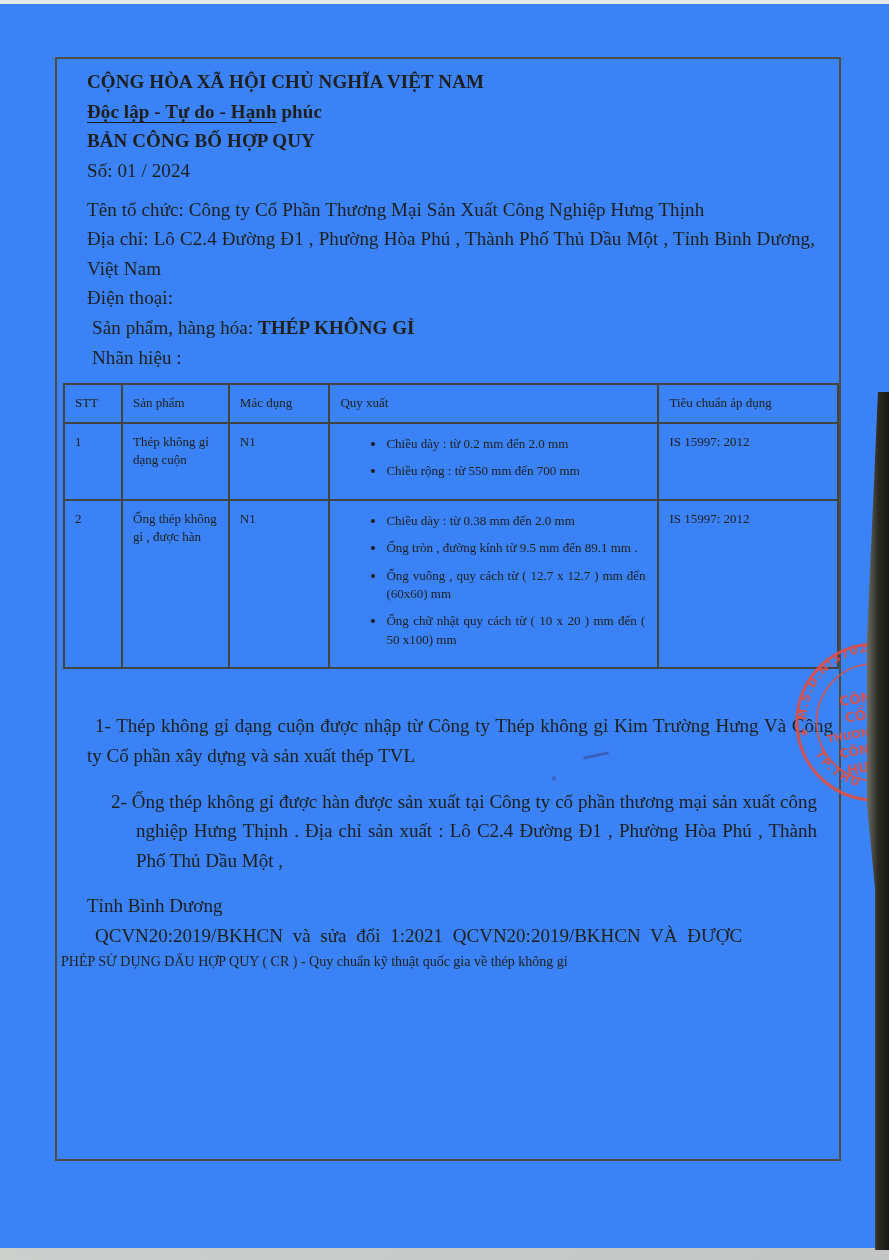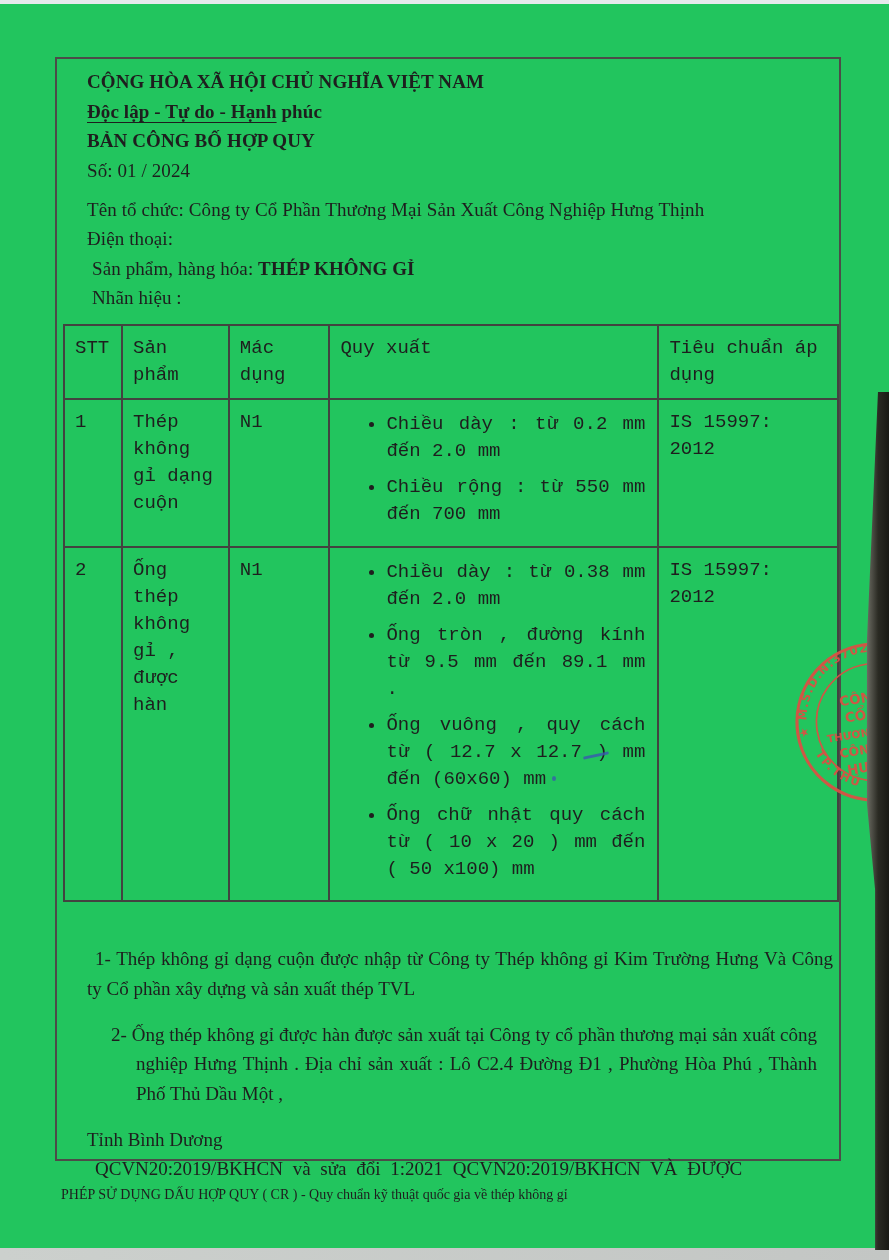--- a/index.html
+++ b/index.html
@@ -1,18 +1,18 @@
 <!DOCTYPE html>
 <html><head>
 <meta charset="utf-8">
 <style>
   html,body{margin:0;padding:0;}
   .page{
     position:relative; width:889px; height:1260px;
-    background:#22c55e; overflow:hidden;
+    background:#3b82f6; overflow:hidden;
     font-family:"Liberation Serif", serif;
     color:#1e1e1e;
   }
   .band-top{position:absolute;left:0;top:0;width:100%;height:4px;background:#e6e9ec;}
   .band-bottom{position:absolute;left:0;bottom:0;width:100%;height:12px;
     background:linear-gradient(90deg,#ccd0cd,#c3c6c4);}
   .dark-edge{position:absolute;right:0;top:392px;width:24px;height:858px;z-index:6;
     background:linear-gradient(90deg,#77776e,#2a2a23 55%,#191914);
     clip-path:polygon(54% 0,100% 0,100% 100%,42% 100%,42% 58%,8% 48%,8% 29%);}
   .doc{
@@ -27,21 +27,21 @@
   .title{margin:26px 0 0; font-size:25px; font-weight:bold; letter-spacing:.4px;}
   .so{margin:9px 0 0; font-size:19px;}
   .p{margin:0; font-size:19px; line-height:1.56; letter-spacing:.1px; text-align:justify;}
   .p.first{margin-top:9px;}
   .ind4{padding-left:5px;}
   .bold{font-weight:bold;}
   .intro{margin-top:6px;}
   table.spec{
     border-collapse:collapse; table-layout:fixed;
     margin:11px 0 0 -24px; width:calc(100% + 48px);
-    font-size:19px; line-height:1.42;font-family:Liberation Mono, monospace;
+    font-size:13px; line-height:1.42;
   }
   table.spec th, table.spec td{
     border:2px solid #434340; vertical-align:top; padding:9px 10px;
     font-weight:normal; text-align:left;
   }
   th.c-stt,td.c-stt{text-align:center;}
   td.c-sp{text-align:justify; padding-right:12px;}
   td.c-mt{text-align:center;}
   ul.qc{margin:0; padding-left:46px;}
   ul.qc li{margin:2px 0 9px; text-align:justify; padding-right:2px;}
@@ -65,20 +65,21 @@
   <div class="band-top"></div>
 
   <div class="doc">
     <p class="p motto1 center">CỘNG HÒA XÃ HỘI CHỦ NGHĨA VIỆT NAM</p>
     <p class="p motto2 center"><span class="u">Độc lập - Tự do - Hạnh</span><span> phúc</span></p>
 
     <p class="p title center">BẢN CÔNG BỐ HỢP QUY</p>
     <p class="p so center">Số: 01 / 2024</p>
 
     <p class="p first">Tên tổ chức: Công ty Cổ Phần Thương Mại Sản Xuất Công Nghiệp Hưng Thịnh</p>
+    <p class="p">Địa chỉ: Lô C2.4 Đường Đ1 , Phường Hòa Phú , Thành Phố Thủ Dầu Một , Tỉnh Bình Dương, Việt Nam</p>
     <p class="p">Điện thoại:</p>
 
     <p class="p ind4"><span>Sản phẩm, hàng hóa: </span><span class="bold">THÉP KHÔNG GỈ</span></p>
     <p class="p ind4">Nhãn hiệu :</p>
 
     <table class="spec">
       <colgroup>
         <col style="width:7.5%">
           <col style="width:13.8%">
           <col style="width:13%">

